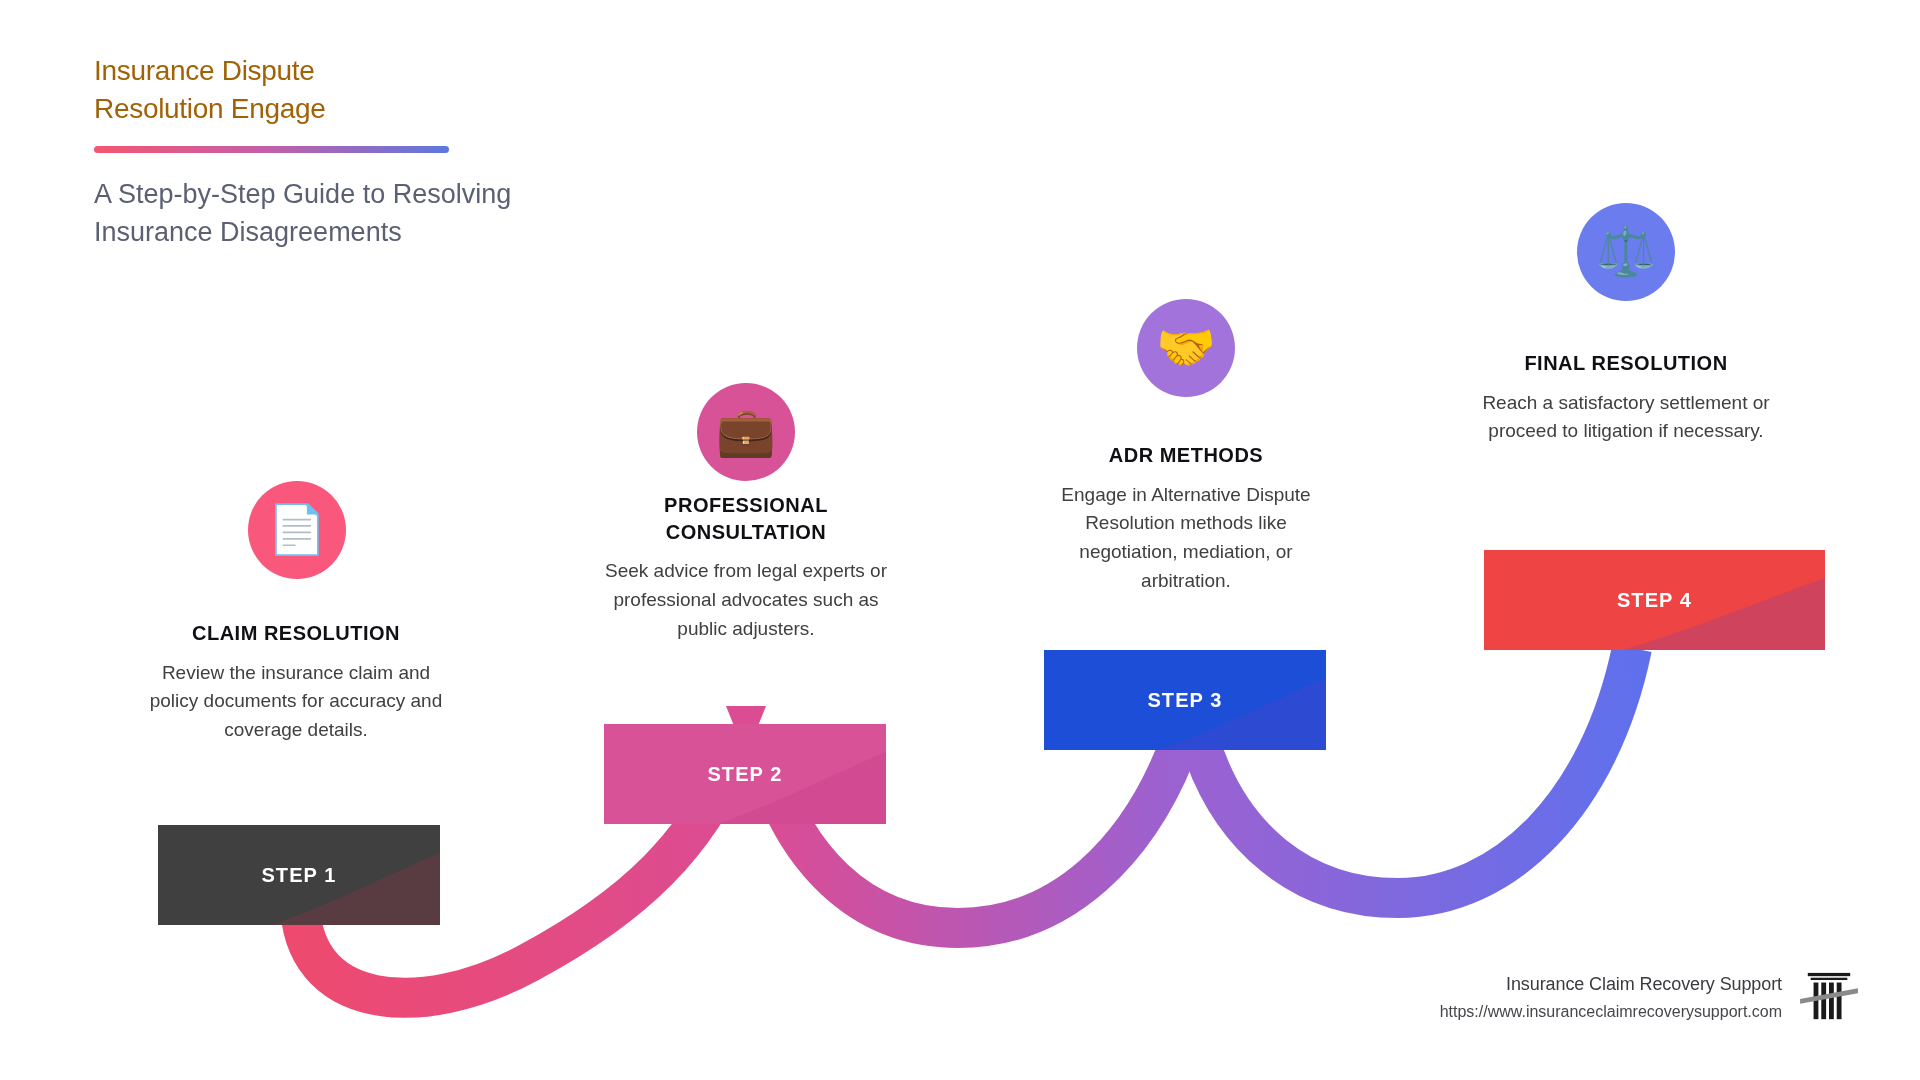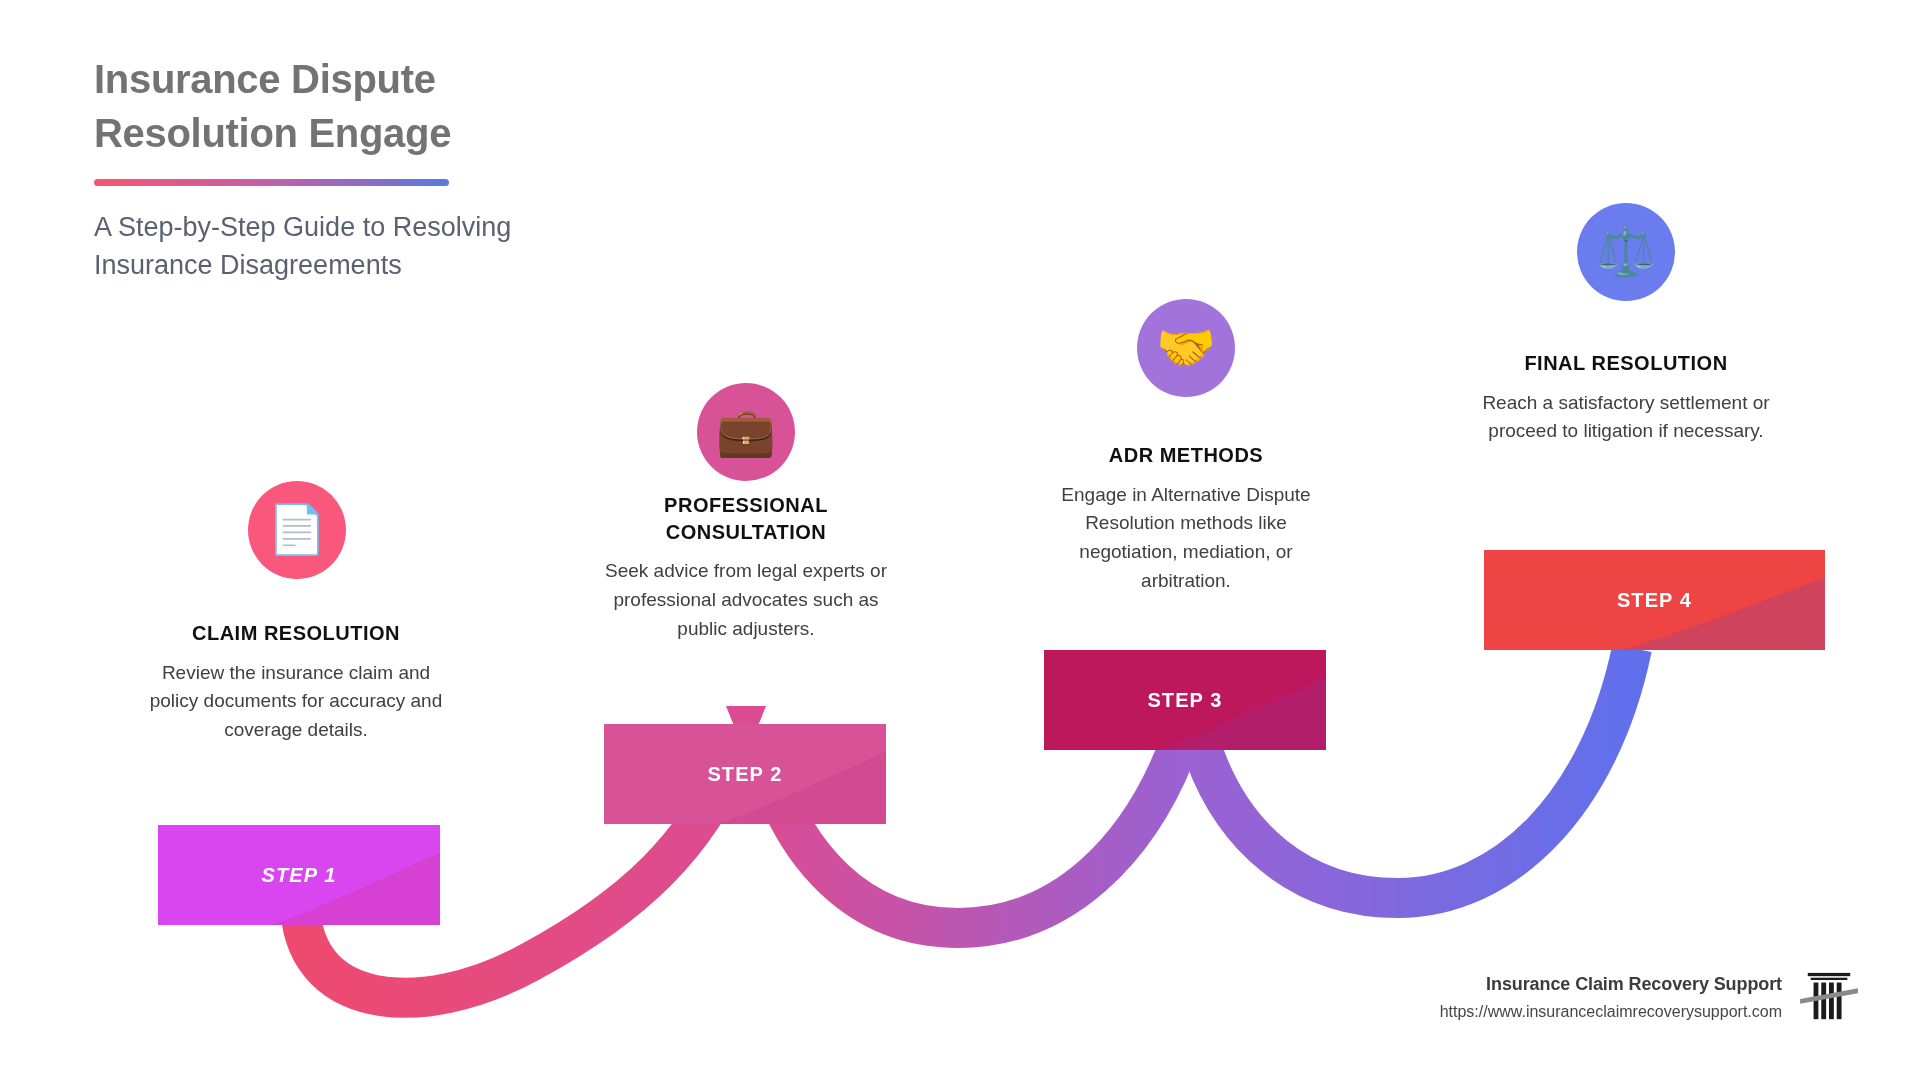--- a/index.html
+++ b/index.html
@@ -7,22 +7,22 @@
   body {
     background:#ffffff;
     font-family:"Liberation Sans", sans-serif;
     position:relative;
     overflow:hidden;
   }
 
   
   .header { position:absolute; left:94px; top:52px; width:560px; }
   .title {
-    font-size:40px; font-weight:bold; line-height:1.36;
-    color:#737373; letter-spacing:-0.3px;
+    font-size:28px; font-weight:normal; line-height:1.36;
+    color:#a16207; letter-spacing:-0.3px;
   }
   .divider {
     margin-top:18px; width:355px; height:7px; border-radius:4px;
     background:linear-gradient(90deg,#F4566F 0%,#C45FA8 48%,#5C78DE 100%);
   }
   .subtitle {
     margin-top:22px; font-size:27px; line-height:1.42; color:#5B6072;
     max-width:420px;
   }
 
@@ -59,21 +59,21 @@
   }
   .step-box .band svg { width:100%; height:100%; display:block; }
   .step-label {
     position:relative; z-index:2;
     font-size:20px; font-weight:bold; color:#ffffff; letter-spacing:1.1px;
   }
 
   
   .footer { position:absolute; right:62px; bottom:56px; display:flex; align-items:center; gap:18px; }
   .footer-text { text-align:right; }
-  .brand { font-size:18px; font-weight:bold; color:#3B3B40; letter-spacing:-0.1px; }
+  .brand { font-size:18px; font-weight:normal; color:#3B3B40; letter-spacing:-0.1px; }
   .brand-url { margin-top:8px; font-size:16px; color:#46464B; }
   .logo { width:58px; height:54px; flex:0 0 auto; }
   .logo svg { width:100%; height:100%; display:block; }
 </style>
 </head>
 <body>
 
 <div class="header">
   <div class="title">
     <div>Insurance Dispute</div>
@@ -114,21 +114,21 @@
 </div>
 
 <div class="step">
   <div class="icon-circle" style="left:248px; top:481px; background:#F9577B;">
     <span>📄</span>
   </div>
   <div class="step-head" style="left:146px; top:620px; width:300px;">
     <div class="step-title">CLAIM RESOLUTION</div>
     <div class="step-desc">Review the insurance claim and policy documents for accuracy and coverage details.</div>
   </div>
-  <div class="step-box" style="left:158px; top:825px; width:282px; height:100px; background:#d946ef;font-style:italic;">
+  <div class="step-box" style="left:158px; top:825px; width:282px; height:100px; background:#404040;">
     <div class="band">
       <svg viewBox="0 0 100 40" preserveAspectRatio="none">
         <path d="M0 26 C 34 26 66 10 100 -2 L100 40 L0 40 Z" fill="rgba(210,40,80,0.17)"></path>
       </svg>
     </div>
     <span class="step-label">STEP 1</span>
   </div>
 </div>
 
 <div class="step">
@@ -150,21 +150,21 @@
 </div>
 
 <div class="step">
   <div class="icon-circle" style="left:1137px; top:299px; background:#A274DB;">
     <span>🤝</span>
   </div>
   <div class="step-head" style="left:1036px; top:442px; width:300px;">
     <div class="step-title">ADR METHODS</div>
     <div class="step-desc">Engage in Alternative Dispute Resolution methods like negotiation, mediation, or arbitration.</div>
   </div>
-  <div class="step-box" style="left:1044px; top:650px; width:282px; height:100px; background:#be185d;">
+  <div class="step-box" style="left:1044px; top:650px; width:282px; height:100px; background:#1d4ed8;">
     <div class="band">
       <svg viewBox="0 0 100 40" preserveAspectRatio="none">
         <path d="M0 26 C 34 26 66 10 100 -2 L100 40 L0 40 Z" fill="rgba(116,58,185,0.17)"></path>
       </svg>
     </div>
     <span class="step-label">STEP 3</span>
   </div>
 </div>
 
 <div class="step">

